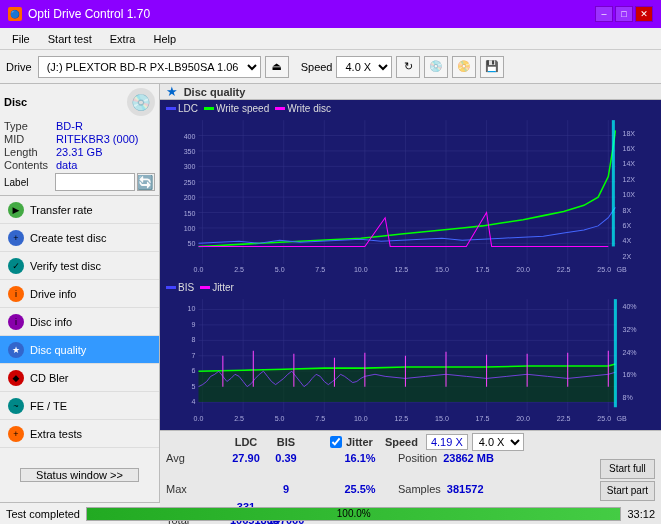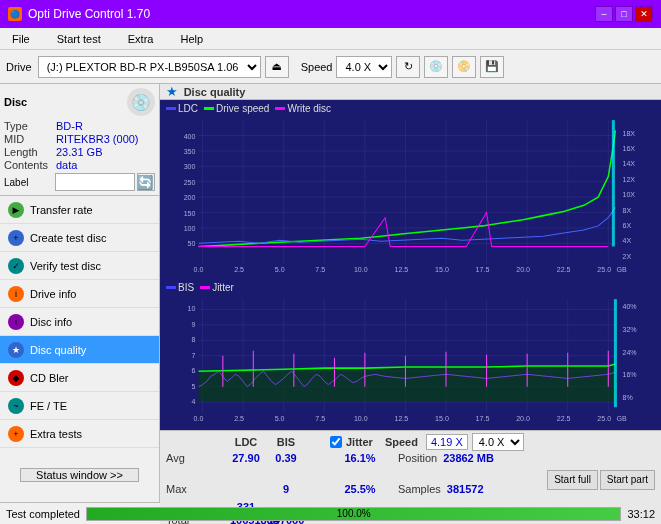--- a/index.html
+++ b/index.html
@@ -7,21 +7,21 @@
     
     
     .title-bar { background: #8B00FF; color: white; height: 28px; display: flex; align-items: center; justify-content: space-between; padding: 0 8px; font-size: 12px; }
     .title-bar-left { display: flex; align-items: center; gap: 6px; }
     .title-bar-icon { width: 14px; height: 14px; background: #FF6600; border-radius: 2px; display: flex; align-items: center; justify-content: center; font-size: 8px; color: white; }
     .title-bar-controls { display: flex; gap: 2px; }
     .title-btn { width: 18px; height: 16px; background: #9B30FF; border: 1px solid #7700CC; color: white; font-size: 9px; display: flex; align-items: center; justify-content: center; cursor: pointer; }
     .title-btn.close { background: #CC0000; }
     
     
-    .menu-bar { background: #f0f0f0; height: 22px; display: flex; align-items: center; padding: 0 4px; border-bottom: 1px solid #ccc; gap: 11px; }
+    .menu-bar { background: #f0f0f0; height: 22px; display: flex; align-items: center; padding: 0 4px; border-bottom: 1px solid #ccc; gap: 2px; }
     .menu-item { padding: 2px 8px; cursor: pointer; font-size: 11px; }
     
     
     .toolbar { background: #f0f0f0; height: 34px; display: flex; align-items: center; padding: 0 6px; border-bottom: 1px solid #bbb; gap: 4px; }
     .toolbar-label { font-size: 11px; margin-right: 2px; }
     .toolbar-select { height: 22px; font-size: 11px; border: 1px solid #aaa; background: white; padding: 1px 4px; min-width: 180px; }
     .toolbar-btn { width: 24px; height: 22px; border: 1px solid #aaa; background: #f5f5f5; cursor: pointer; display: flex; align-items: center; justify-content: center; font-size: 11px; }
     .speed-label { margin-left: 8px; font-size: 11px; }
     .speed-select { height: 22px; font-size: 11px; border: 1px solid #aaa; background: white; padding: 1px 4px; width: 56px; }
     
@@ -220,21 +220,21 @@
     <div class="charts">
 
       <div class="chart-wrapper">
         <div class="chart-legend">
           <div class="legend-item">
             <div class="legend-dot" style="background:#4444ff;"></div>
             <span>LDC</span>
           </div>
           <div class="legend-item">
             <div class="legend-dot" style="background:#00ff00;"></div>
-            <span>Drive speed</span>
+            <span>Write speed</span>
           </div>
           <div class="legend-item">
             <div class="legend-dot" style="background:#ff00ff;"></div>
             <span>Write disc</span>
           </div>
         </div>
         <div class="chart-container">
           <svg class="chart-svg" viewBox="0 0 490 160" preserveAspectRatio="none">
 
             <rect x="0" y="0" width="490" height="160" fill="#1a1a6e"></rect>
@@ -422,21 +422,21 @@
           <span style="width:60px;text-align:center;" class="stats-value">25.5%</span>
           <span style="margin-left:4px;color:#333;">Samples</span>
           <span class="stats-value" style="margin-left:2px;">381572</span>
         </div>
         <div style="display:flex;gap:4px;align-items:center;">
           <span style="width:60px;color:#333;">Total</span>
           <span style="width:32px;text-align:center;" class="stats-value">10651888</span>
           <span style="width:40px;text-align:center;" class="stats-value">147060</span>
         </div>
       </div>
-      <div style="display:flex;gap:2px;margin-left:auto;">
+      <div style="display:flex;flex-direction:column;gap:2px;margin-left:auto;">
         <button class="start-btn">Start full</button>
         <button class="start-btn">Start part</button>
       </div>
     </div>
 
   </div>
 </div>
 
 <div class="status-bar">
   <span>Test completed</span>

